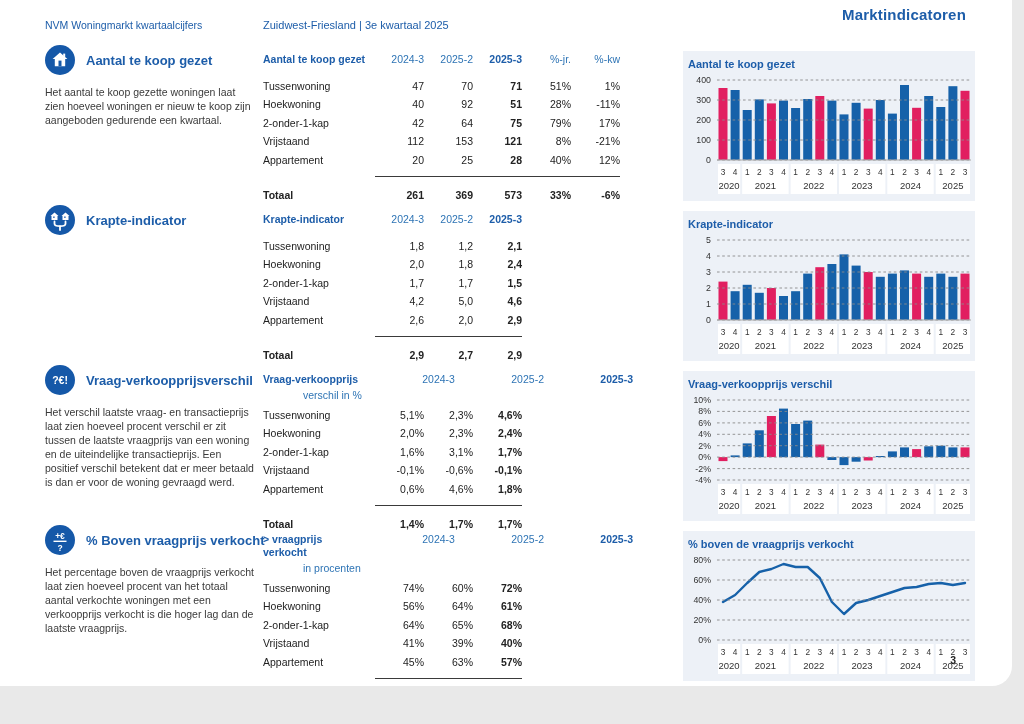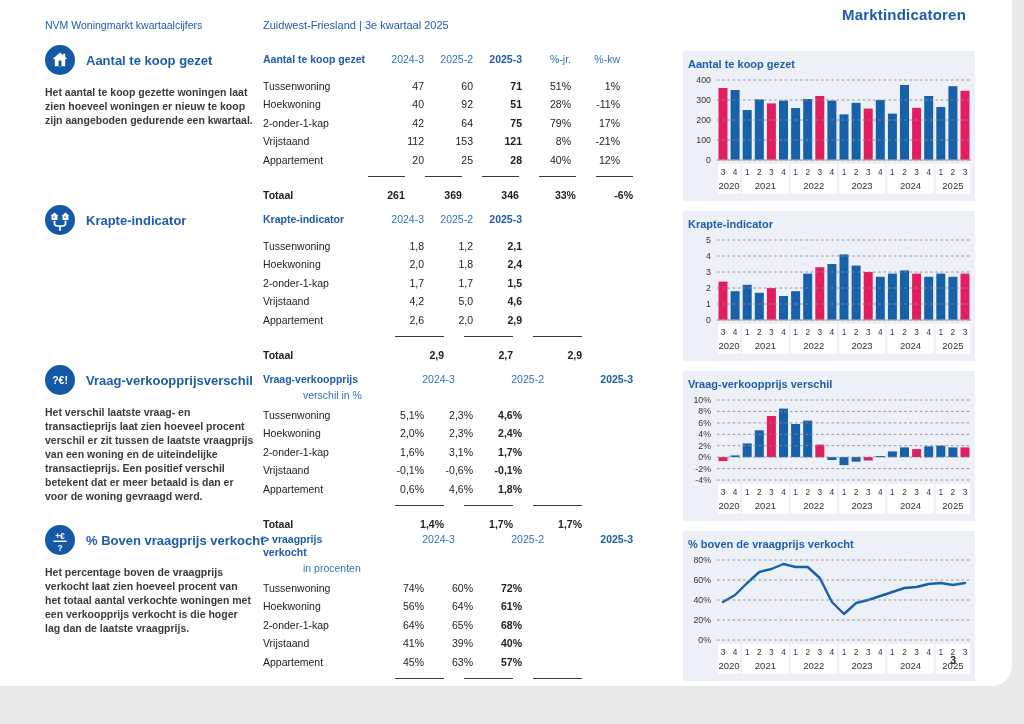--- a/index.html
+++ b/index.html
@@ -8,34 +8,34 @@
   .h-left{position:absolute;left:45px;top:19px;font-size:10.5px;color:#1d5da9;}
   .h-center{position:absolute;left:263px;top:19px;font-size:11px;color:#1d5da9;}
   .h-title{position:absolute;right:46px;top:6px;font-size:15px;font-weight:bold;color:#1d5da9;margin:0;letter-spacing:.2px;}
   
   .sec{position:absolute;left:0;width:100%;height:160px;}
   .sec.s0{top:45px}.sec.s1{top:205px}.sec.s2{top:365px}.sec.s3{top:525px}
   .aside{position:absolute;left:45px;top:0;width:214px;}
   .icon-row{display:flex;align-items:center;gap:11px;margin-bottom:11px;}
   .circle-icon{width:30px;height:30px;flex:0 0 30px;}
   .sec-title{font-size:13px;font-weight:bold;color:#1d5da9;margin:0;white-space:nowrap;}
-  .desc{margin:0;font-size:10.5px;line-height:1.33;color:#3a3a3a;width:210px;font-weight:bold;}
+  .desc{margin:0;font-size:10.5px;line-height:1.33;color:#3a3a3a;width:210px;}
   
   .tbl{position:absolute;left:263px;top:8px;width:370px;font-size:10.5px;color:#222;}
   .trow{display:flex;align-items:baseline;line-height:18.4px;}
   .tlab{width:112px;}
   .tcell{width:49px;text-align:right;}
   .thead{margin-bottom:11px;line-height:13px;}
   .thead.has-sub{margin-bottom:4px;gap:44px;}
   .tlab-main{display:block;color:#1d5da9;font-weight:bold;}
   .tlab-sub{display:block;color:#2e74b5;margin-top:3px;margin-left:40px;}
   .colh{color:#2e74b5;}
   .colh.b{color:#1d5da9;font-weight:bold;}
   .tcell.b{font-weight:bold;}
-  .total{margin-top:7px;gap:20px;}
+  .total{margin-top:7px;}
   .total span{font-weight:bold;}
   .total .tcell{border-top:1.2px solid #3a3a3a;padding-top:9px;}
   
   .chart{position:absolute;left:683px;top:6px;width:292px;background:#edf1f7;padding-bottom:3px;}
   .chart-title{font-size:11px;font-weight:bold;color:#1d5da9;padding:7px 4px 2px 5px;}
   .chart svg{display:block;}
   .page-num{position:absolute;right:56px;bottom:20px;font-size:10.5px;font-weight:bold;color:#222;}
 </style>
 </head>
 <body>
@@ -68,21 +68,21 @@
           </div>
           <span class="tcell colh">2024-3</span>
           <span class="tcell colh">2025-2</span>
           <span class="tcell colh b">2025-3</span>
           <span class="tcell colh">%-jr.</span>
           <span class="tcell colh">%-kw</span>
         </div>
         <div class="trow body-row">
           <span class="tlab rlab">Tussenwoning</span>
           <span class="tcell">47</span>
-          <span class="tcell">60</span>
+          <span class="tcell">70</span>
           <span class="tcell b">71</span>
           <span class="tcell">51%</span>
           <span class="tcell">1%</span>
         </div>
         <div class="trow body-row">
           <span class="tlab rlab">Hoekwoning</span>
           <span class="tcell">40</span>
           <span class="tcell">92</span>
           <span class="tcell b">51</span>
           <span class="tcell">28%</span>
@@ -109,21 +109,21 @@
           <span class="tcell">20</span>
           <span class="tcell">25</span>
           <span class="tcell b">28</span>
           <span class="tcell">40%</span>
           <span class="tcell">12%</span>
         </div>
         <div class="trow total">
           <span class="tlab rlab">Totaal</span>
           <span class="tcell">261</span>
           <span class="tcell">369</span>
-          <span class="tcell b">346</span>
+          <span class="tcell b">573</span>
           <span class="tcell">33%</span>
           <span class="tcell">-6%</span>
         </div>
       </div>
     <div class="chart">
       <div class="chart-title">Aantal te koop gezet</div>
       <svg width="292" height="126" viewBox="0 0 292 126">
           <rect x="35.0" y="92" width="22.2" height="30" fill="#fff"></rect>
           <text x="40.0" y="103" text-anchor="middle" font-size="8.3" fill="#333" font-family="Liberation Sans, sans-serif">3</text>
           <text x="52.1" y="103" text-anchor="middle" font-size="8.3" fill="#333" font-family="Liberation Sans, sans-serif">4</text>

